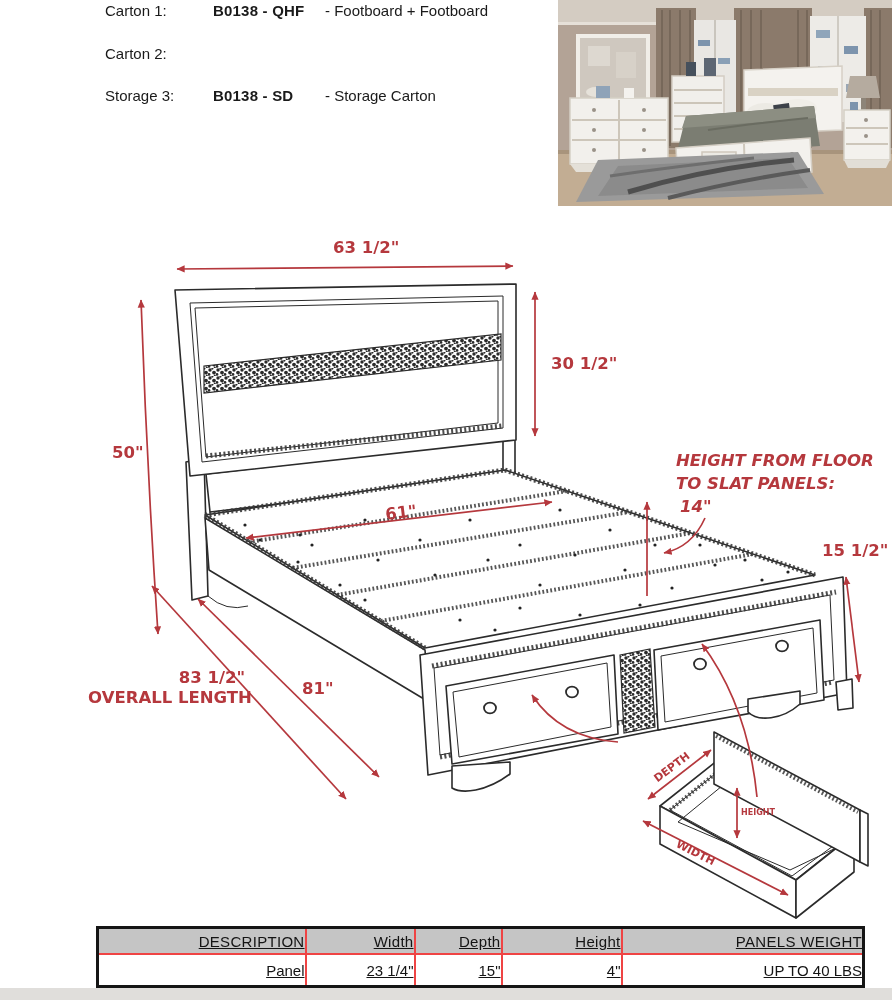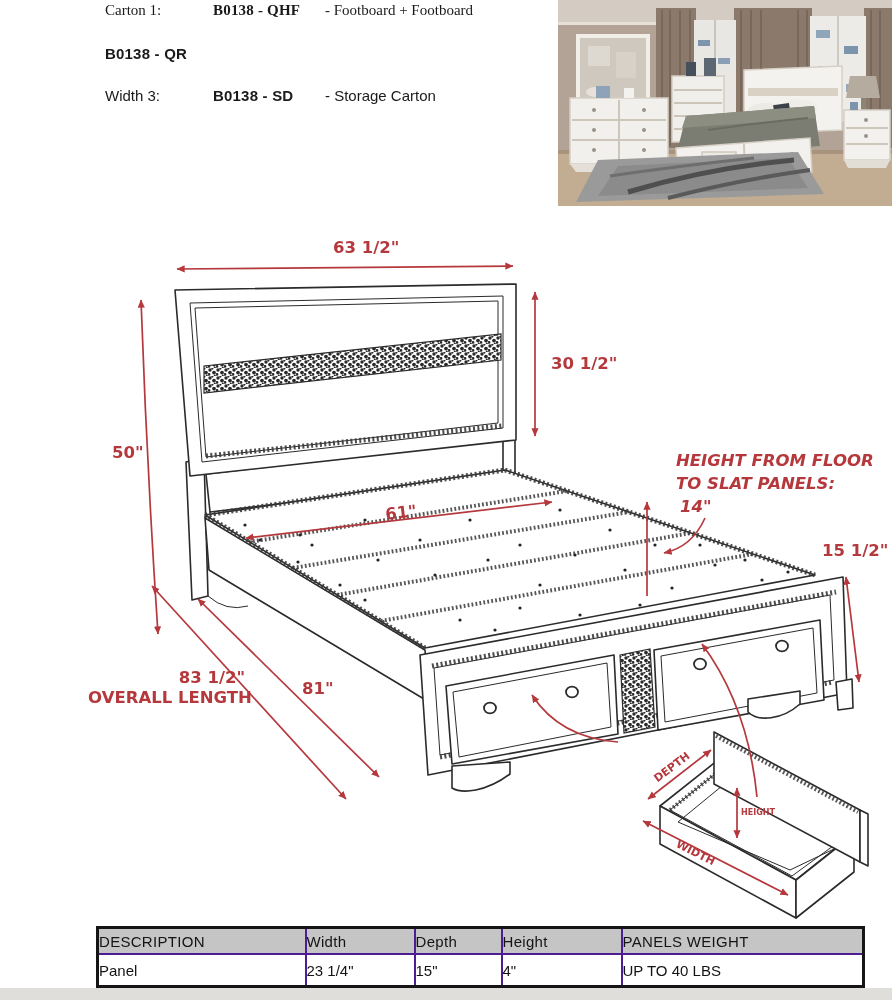--- a/index.html
+++ b/index.html
@@ -27,40 +27,40 @@
   .bead-sm{fill:none;stroke:#3a3a3a;stroke-width:4;stroke-dasharray:1.8 2.2;opacity:.85;}
   .dot{fill:#222;}
   .red{stroke:#b5383d;stroke-width:1.7;fill:none;}
   .rl{fill:#b5383d;font-family:"DejaVu Sans", sans-serif;font-weight:bold;font-size:16.5px;}
   .rl-note{font-style:italic;font-size:16.5px;}
   .rl-sm{font-size:11px;}
   .rl-xs{font-size:8px;}
   
   .spec{position:absolute;left:96px;top:926px;width:766px;border-collapse:collapse;table-layout:fixed;
         font-size:15px;color:#141414;}
-  .spec th,.spec td{border:2px solid #4c1d95;text-align:left;padding:0;}
+  .spec th,.spec td{border:2px solid #ef4444;text-align:right;padding:0;text-decoration:underline;}
   .spec{border:3px solid #151515;border-bottom-width:4px;}
   .spec th{background:#c5c5c5;height:24px;font-weight:normal;letter-spacing:.3px;}
   .spec td{height:30px;background:#fff;}
   .bottom-strip{position:absolute;left:0;top:988px;width:892px;height:12px;background:#e0dedb;}
 </style>
 </head>
 <body>
 
 <div class="cartons">
-  <div class="carton-row" style="top:2px;font-family:Liberation Serif, serif;">
+  <div class="carton-row" style="top:2px;">
     <span class="c-label">Carton 1:</span>
     <span class="c-code">B0138 - QHF</span>
     <span class="c-desc">- Footboard + Footboard</span>
   </div>
   <div class="carton-row" style="top:45px;">
-    <span class="c-code">B0138 - QR</span>
+    <span class="c-label">Carton 2:</span>
   </div>
   <div class="carton-row" style="top:87px;">
-    <span class="c-label">Width 3:</span>
+    <span class="c-label">Storage 3:</span>
     <span class="c-code">B0138 - SD</span>
     <span class="c-desc">- Storage Carton</span>
   </div>
 </div>
 
 <div class="photo">
 <svg width="334" height="206" viewBox="0 0 334 206">
   <g>
     <rect x="0" y="0" width="334" height="206" fill="#b3a396"></rect>
     <rect x="0" y="0" width="334" height="22" fill="#d4ccc2"></rect>

